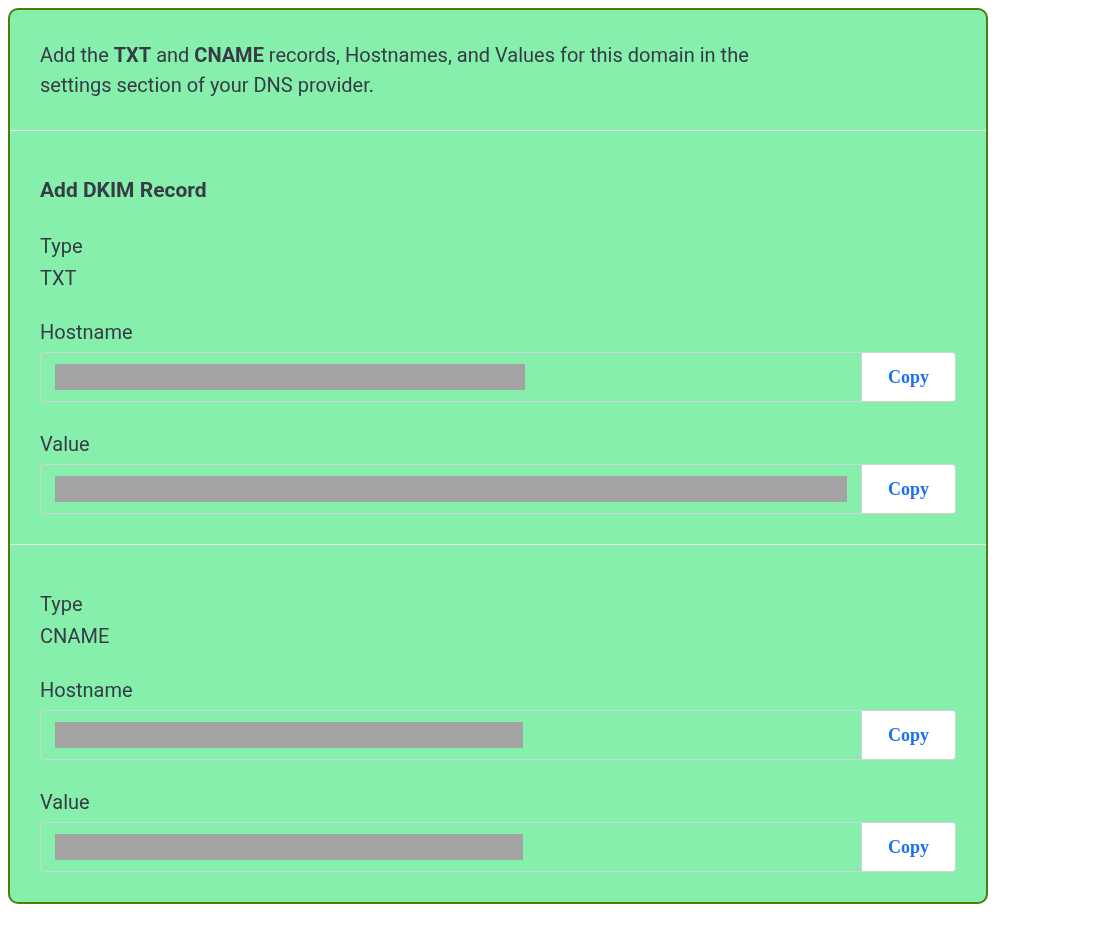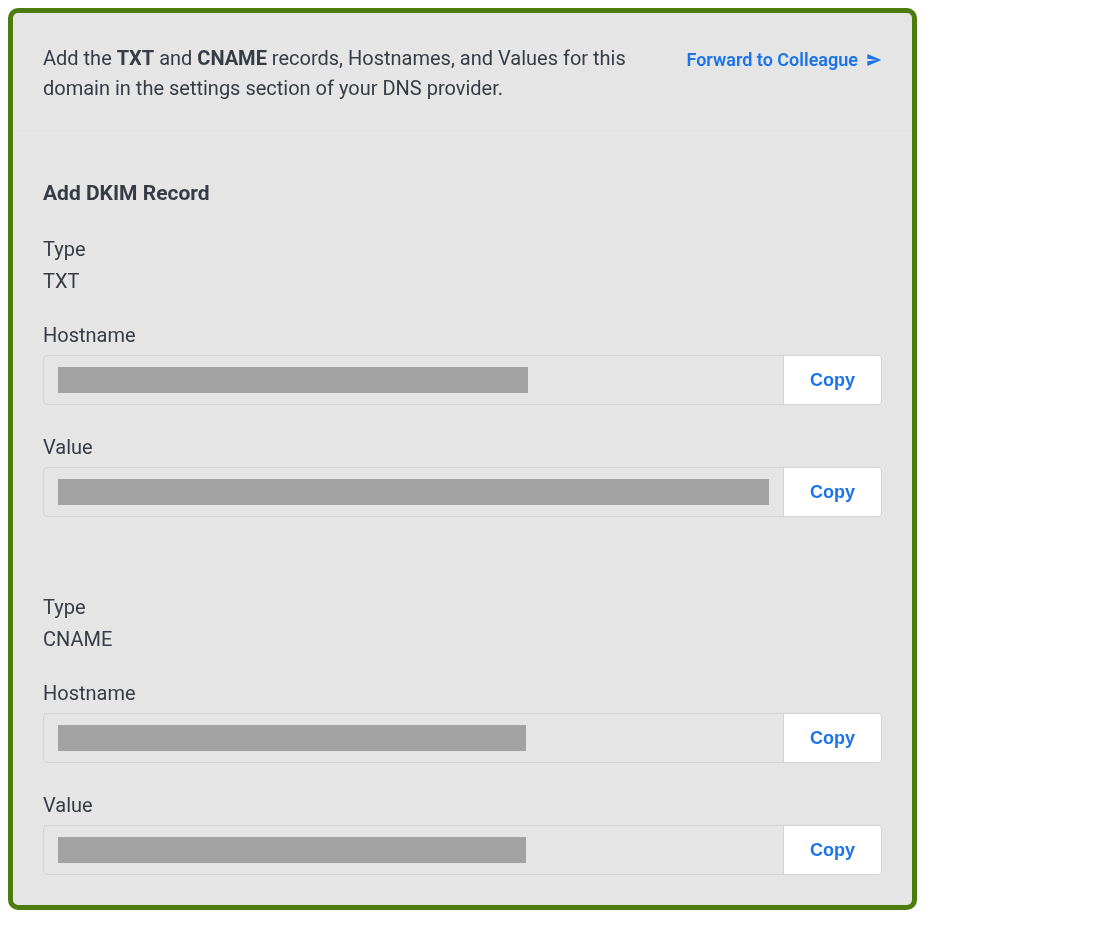--- a/index.html
+++ b/index.html
@@ -7,25 +7,25 @@
       margin: 0;
       padding: 0;
     }
     body {
       font-family: -apple-system, BlinkMacSystemFont, "Segoe UI", Roboto, Helvetica, Arial, sans-serif;
       background: #fff;
       color: #363c46;
       padding: 8px;
     }
     .card {
-      border: 5px solid #4d7c0f;
+      border: 2px solid #4d7c0f;
       border-radius: 10px;
       overflow: hidden;
-      width: 909px;
-      background: #e5e5e5;
+      width: 980px;
+      background: #86efac;
     }
     .header-row {
       display: flex;
       justify-content: space-between;
       align-items: flex-start;
       padding: 30px 30px 30px 30px;
       gap: 40px;
     }
     .instructions {
       font-size: 20px;
@@ -104,38 +104,32 @@
     }
     .copy-btn {
       border: none;
       border-left: 1px solid #cfd3d8;
       background: #fff;
       color: #1a73e8;
       font-size: 18px;
       font-weight: 600;
       padding: 0 26px;
       cursor: pointer;
-      font-family: Liberation Sans, sans-serif;
+      font-family: Liberation Serif, serif;
     }
   </style>
 </head>
 <body>
 
 <div class="card">
 
   <div class="header-row">
     <p class="instructions">
       <span>Add the </span><strong>TXT</strong><span> and </span><strong>CNAME</strong><span> records, Hostnames, and Values for this domain in the settings section of your DNS provider.</span>
     </p>
-    <a class="forward-link">
-      <span>Forward to Colleague</span>
-      <svg viewBox="0 0 24 24">
-        <path d="M2 21l21-9L2 3v7l15 2-15 2v7z"></path>
-      </svg>
-    </a>
   </div>
 
   <div class="section">
     <h2 class="section-title">Add DKIM Record</h2>
 
     <div class="field-block">
       <span class="field-label">Type</span>
       <span class="type-value">TXT</span>
     </div>
 

